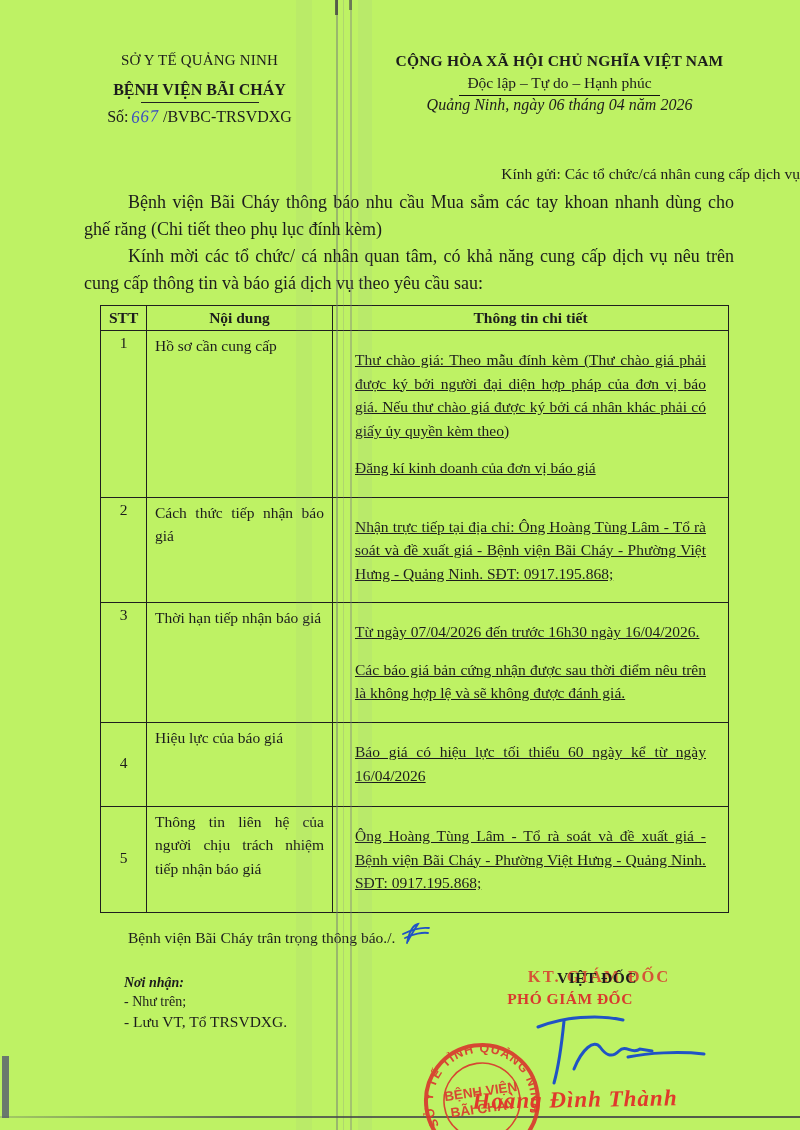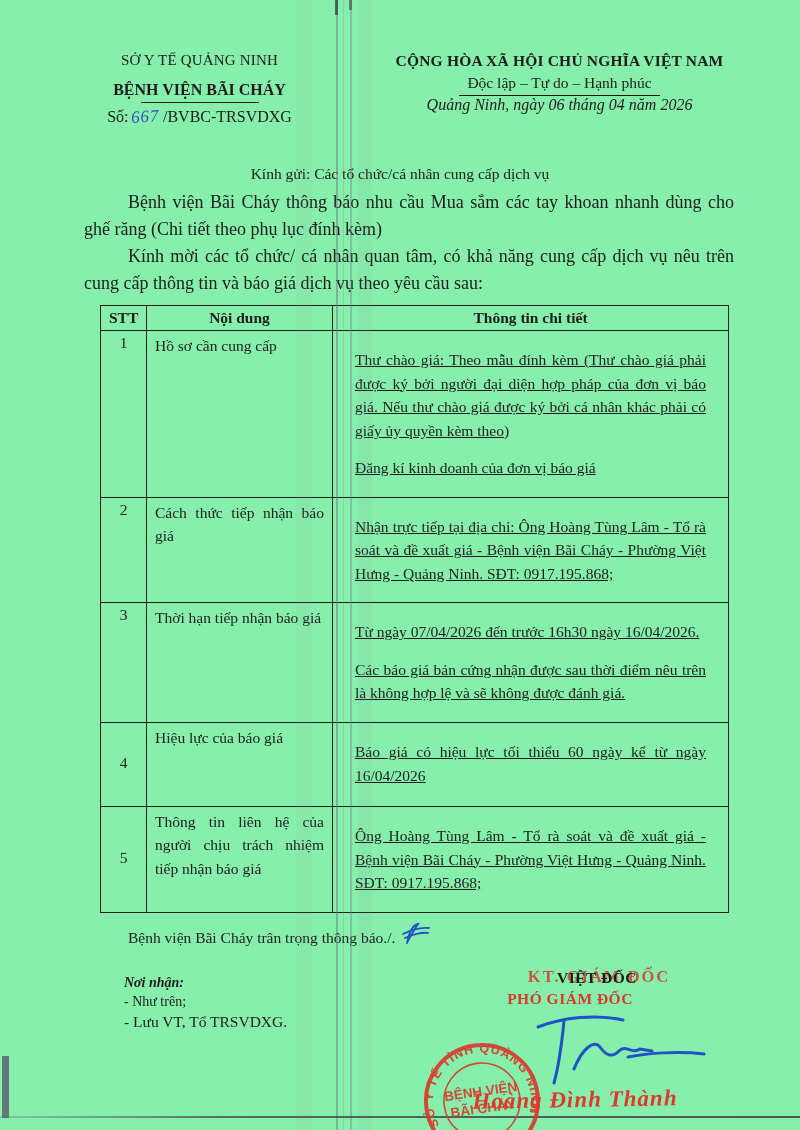--- a/index.html
+++ b/index.html
@@ -1,18 +1,18 @@
 <!DOCTYPE html>
 <html><head>
 <meta charset="utf-8">
 <style>
   * { margin:0; padding:0; box-sizing:border-box; }
   html,body { width:800px; height:1130px; overflow:hidden; background:#e8e8e8; }
   .page {
-    position:relative; width:800px; height:1130px; background:#86efac;
+    position:relative; width:800px; height:1130px; background:#bef264;
     font-family:"Liberation Serif","DejaVu Serif",serif; color:#1c1c1c;
   }
   
   .artifact { position:absolute; pointer-events:none; }
   .streak-band-1 { left:296px; top:0; width:16px; height:1130px; background:rgba(140,150,165,.07); }
   .streak-band-2 { left:358px; top:0; width:14px; height:1130px; background:rgba(140,150,165,.09); }
   .fold-line-a { left:336px; top:0; width:2px; height:1130px; background:rgba(110,112,118,.45); }
   .fold-line-b { left:350px; top:0; width:2px; height:1130px; background:rgba(120,122,128,.38); }
   .fold-line-c { left:343px; top:0; width:1px; height:1130px; background:rgba(130,132,138,.25); }
   .fold-top-a { left:335px; top:0; width:3px; height:15px; background:rgba(60,60,64,.75); }
@@ -31,21 +31,21 @@
   .doc-no .hand { color:#3b4ec0; font-style:italic; font-size:17px; display:inline-block;
     transform:rotate(-4deg); padding:0 3px; letter-spacing:1px; }
   .subject { font-size:14.5px; line-height:1.42; margin-top:3px; }
   .hdr-right { flex:1; text-align:center; padding-left:20px; padding-right:8px; }
   .national { font-size:15.5px; font-weight:bold; letter-spacing:.2px; }
   .motto { font-size:15.5px; font-weight:normal; display:inline-block;
     border-bottom:1.7px solid #111; padding:1px 8px 3px; margin-top:3px; }
   .dateline { font-size:16px; font-style:italic; }
 
   
-  .greeting { text-align:center; font-size:15.5px; margin-top:38px; }
+  .greeting { text-align:right; font-size:15.5px; margin-top:38px; }
   .body-text { padding:6px 66px 0 84px; }
   .para { font-size:18px; line-height:1.5; text-align:justify; text-indent:44px; }
 
   
   table.spec { border-collapse:collapse; margin:8px 0 0 100px; width:628px; table-layout:fixed; }
   table.spec td, table.spec th { border:1.7px solid #1f1f1f; font-size:15.5px;
     vertical-align:top; padding:3px 8px; }
   col.c-stt { width:46px; } col.c-nd { width:186px; } col.c-ct { width:396px; }
   th { font-weight:bold; text-align:center; padding:4px 2px; }
   td.stt { text-align:center; padding-top:8px; }

